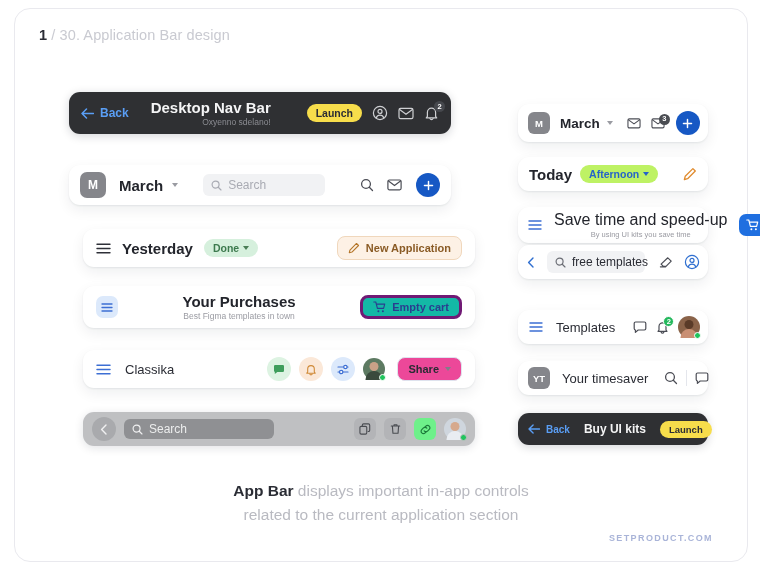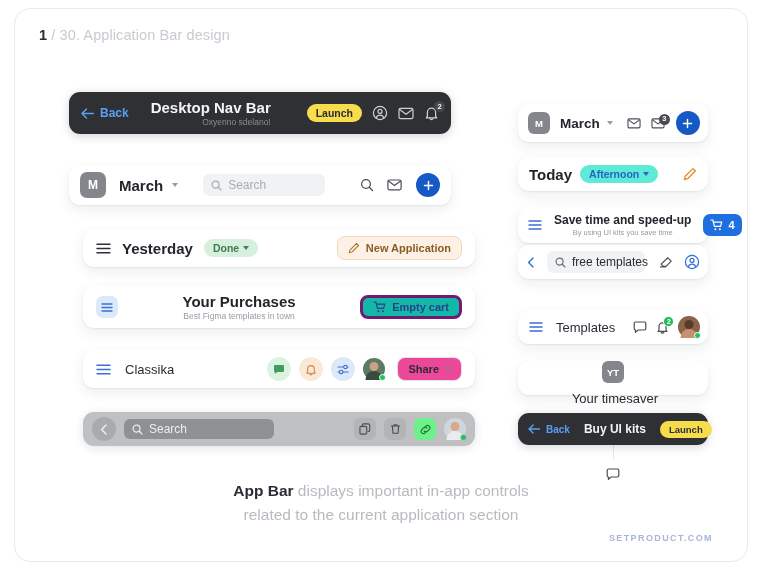--- a/index.html
+++ b/index.html
@@ -93,21 +93,21 @@
   }
   .sq-btn.green { background: #6ef08a; }
 
   .pill {
     border-radius: 999px; display: flex; align-items: center; gap: 4px;
     padding: 0 9px; height: 18px; font-size: 10.5px; font-weight: 700;
     white-space: nowrap; flex: 0 0 auto;
   }
   .pill.yellow { background: #f7dd4b; color: #2a2c34; }
   .pill.green { background: #d6f0dd; color: #3d7a4e; }
-  .pill.blue { background: #5eead4; color: #2563c9; }
+  .pill.blue { background: #bef264; color: #2563c9; }
 
   .btn-outline {
     border-radius: 8px; display: flex; align-items: center; gap: 6px;
     padding: 0 10px; height: 24px; font-size: 11px; font-weight: 700;
     white-space: nowrap; flex: 0 0 auto;
   }
   .btn-outline.orange { background: #fdf1e5; border: 1px solid #f0d7bc; color: #8a5b25; }
   .btn-outline.lightblue { background: #14b8a6; border: 3px solid #701a75; color: #2a3d8f; }
   .btn-outline.plain { background: #ec4899; border: 1px solid #dfe3ee; color: #2a2c34; font-weight: 600; }
   .btn-solid-blue {
@@ -442,21 +442,21 @@
     </div>
 
     <div class="bar" style="left:503px; top:198px; width:190px; height:36px; padding:0 10px; gap:6px;">
       <span class="icn">
         <svg width="14" height="10" viewBox="0 0 14 10">
             <path d="M1 1h12M1 5h12M1 9h12" stroke="#3d6fd4" stroke-width="1.4" stroke-linecap="round"></path>
           </svg>
       </span>
       <div class="spacer"></div>
       <div class="center-stack">
-        <div style="font-size:12px;font-weight:700;color:#23252c;white-space:nowrap;">Save time and speed-up</div>
+        <div style="font-size:16px;font-weight:400;color:#23252c;white-space:nowrap;">Save time and speed-up</div>
         <div class="sub" style="font-size:7.5px;">By using UI kits you save time</div>
       </div>
       <div class="spacer"></div>
       <div class="btn-solid-blue">
         <span class="icn">
           <svg width="13" height="12" viewBox="0 0 13 12">
               <path d="M.8 1h2l1.6 6.4h6.2l1.1-4.3H3.5" stroke="#fff" stroke-width="1.2" fill="none" stroke-linecap="round" stroke-linejoin="round"></path>
               <circle cx="5.4" cy="10.2" r="1" fill="#fff"></circle>
               <circle cx="9.9" cy="10.2" r="1" fill="#fff"></circle>
             </svg>
@@ -518,21 +518,21 @@
         </span>
         <span class="badge green">2</span>
       </span>
       <div class="photo p3">
         <div class="head"></div>
         <div class="body"></div>
         <span class="dot-on"></span>
       </div>
     </div>
 
-    <div class="bar" style="left:503px; top:352px; width:190px; height:34px; padding:0 10px; gap:8px;flex-direction:column;">
+    <div class="bar" style="left:503px; top:352px; width:190px; height:34px; padding:0 10px; gap:8px;">
       <div class="sq-avatar sm">YT</div>
       <div class="title-plain" style="margin-left:4px;">Your timesaver</div>
       <div class="spacer"></div>
       <span class="icn">
         <svg width="14" height="14" viewBox="0 0 14 14">
             <circle cx="6" cy="6" r="4.4" stroke="#4b4d55" stroke-width="1.3" fill="none"></circle>
             <path d="M9.3 9.3l3.2 3.2" stroke="#4b4d55" stroke-width="1.3" stroke-linecap="round"></path>
           </svg>
       </span>
       <span class="divider-v"></span>

